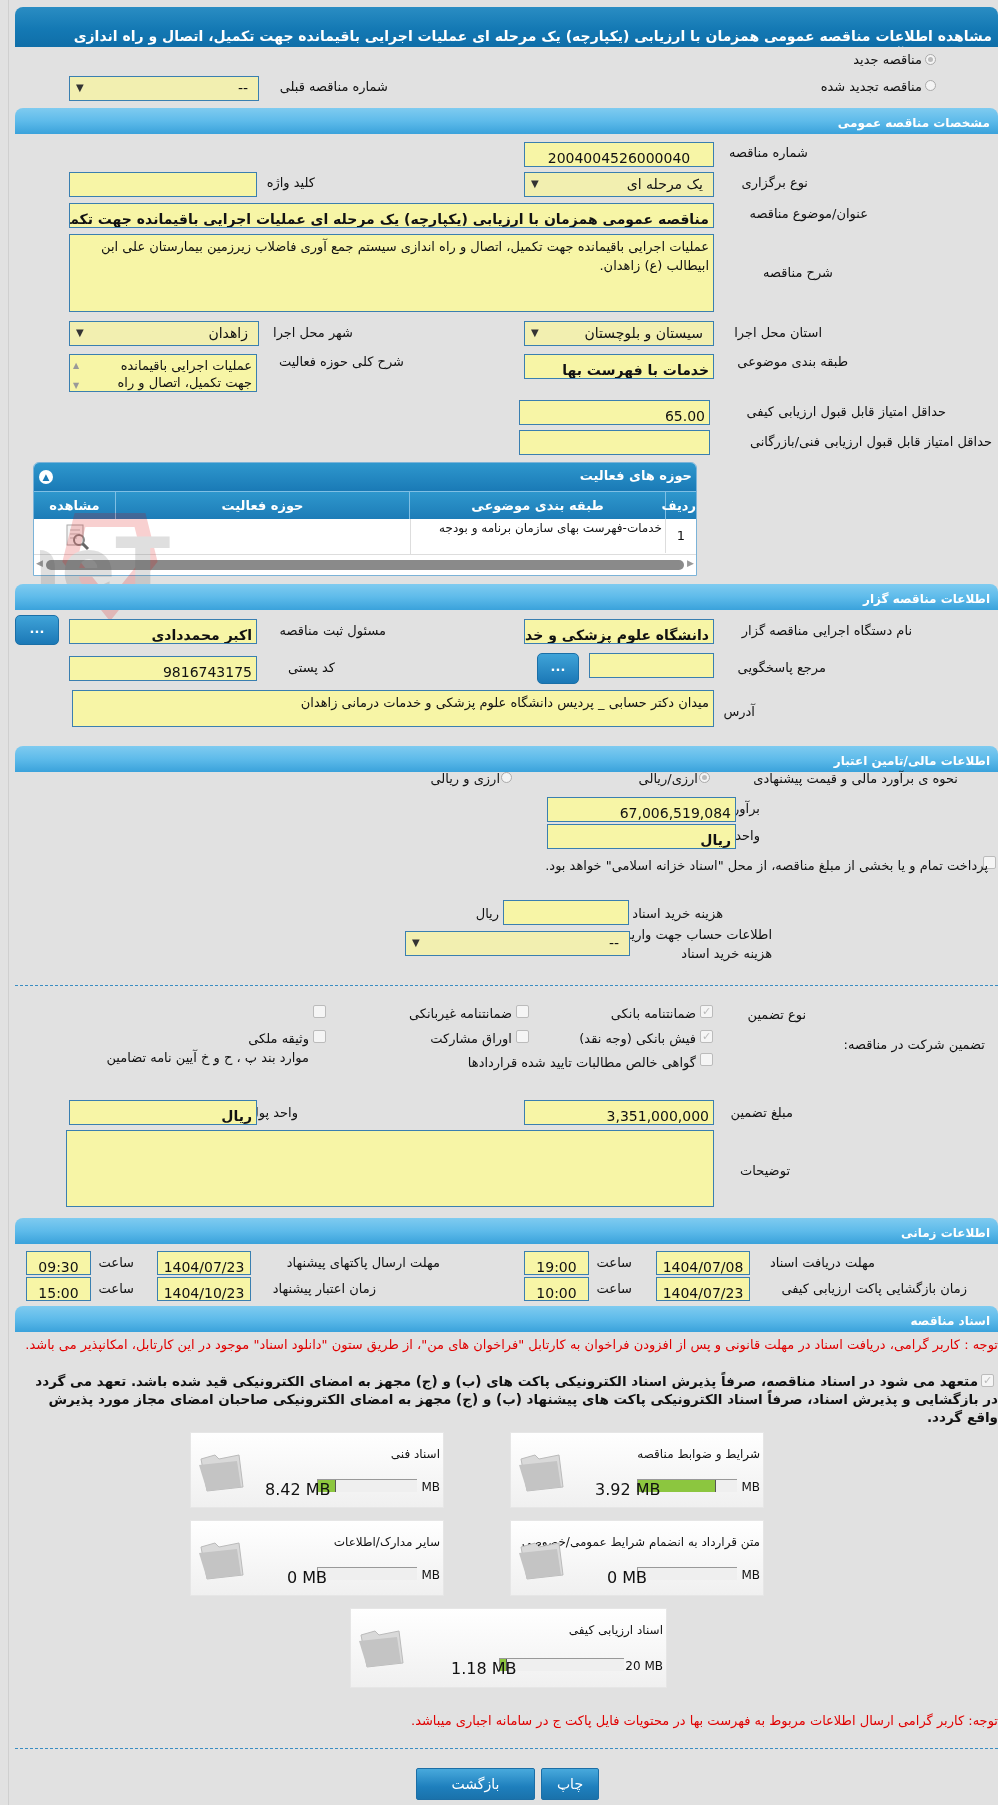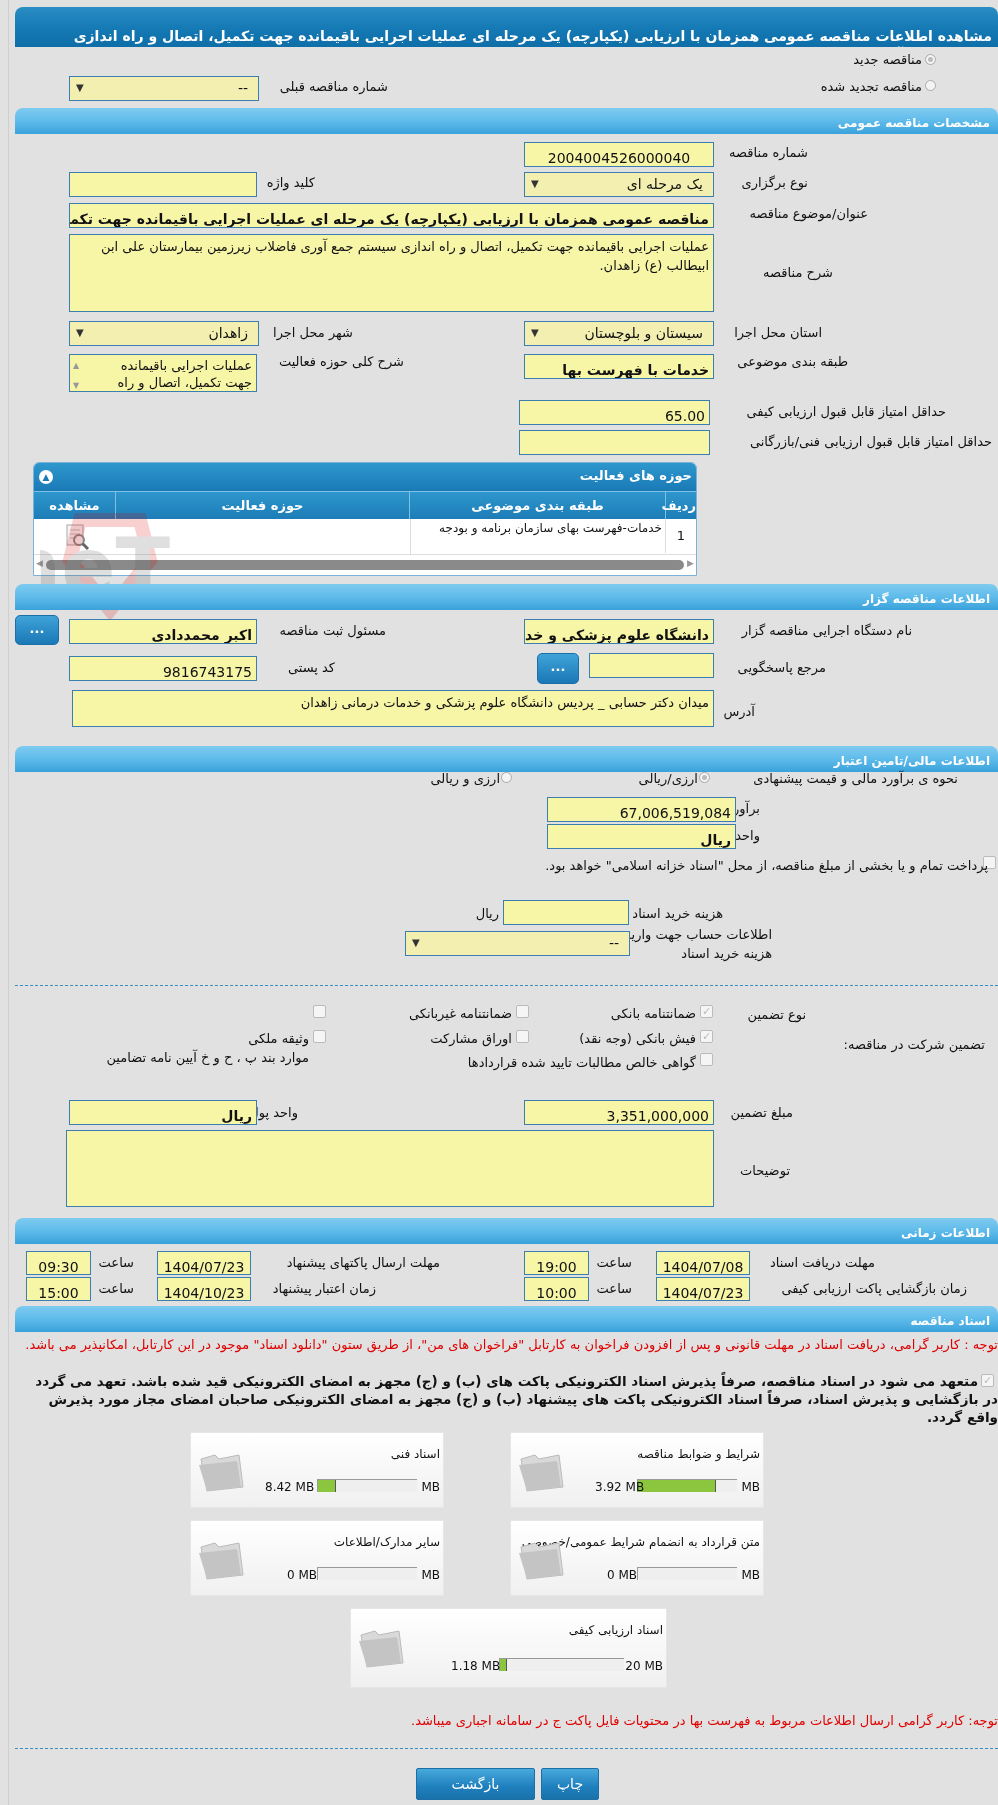--- a/index.html
+++ b/index.html
@@ -47,21 +47,21 @@
   .grid-toggle { position:absolute; left:5px; top:7px; width:14px; height:14px; border-radius:50%; background:#fff; color:#1a7ab6; font-size:9px; text-align:center; line-height:14px; }
   .grid-cols { height:27px; background:linear-gradient(#2e97cd,#1d7cb7); color:#fff; font-weight:bold; font-size:13px; position:relative; border-top:1px solid #7fbfe4; }
   .grid-cols div { position:absolute; top:0; height:27px; line-height:27px; text-align:center; border-left:1px solid #7fbfe4; }
   .grid-row { position:relative; height:34px; font-size:12px; }
   .grid-row div { position:absolute; top:0; height:34px; border-left:1px solid #ddd; }
   .grid-scroll { position:absolute; left:0; bottom:0; width:100%; height:20px; background:#fff; border-top:1px solid #ddd; }
   .grid-scroll .thumb { position:absolute; left:12px; right:12px; top:5px; height:10px; background:#8a8a8a; border-radius:5px; }
   .doc-card { position:absolute; width:252px; height:74px; background:linear-gradient(#ffffff,#f0f0f0); border:1px solid #e6e6e6; }
   .doc-card .name { position:absolute; right:3px; top:14px; font-size:12px; white-space:nowrap; }
   .doc-card .max { position:absolute; right:3px; top:47px; font-size:12px; direction:ltr; }
-  .doc-card .used { position:absolute; font-size:12px; direction:ltr; top:47px; }
+  .doc-card .used { position:absolute; font-size:16px; direction:ltr; top:47px; }
   .doc-card .bar { position:absolute; top:46px; width:100px; height:13px; background:#efefef; border-top:1px solid #999; border-left:1px solid #999; box-sizing:border-box; }
   .doc-card .bar .fill { position:absolute; left:0; top:0; height:12px; background:#8cc63f; border-right:1px solid #555; }
   .folder { position:absolute; left:6px; top:14px; width:48px; height:46px; }
   .red { color:#e00000; }
   .btn {
     position:absolute; height:30px; border-radius:2px; background:linear-gradient(#48a9dc,#1e7fbd 60%,#1a72ab);
     color:#fff; font-size:14px; text-align:center; line-height:30px; border:1px solid #1b6ea6;
   }
   .watermark { position:absolute; left:40px; top:500px; width:600px; height:120px; opacity:0.18; pointer-events:none; }
 </style>

